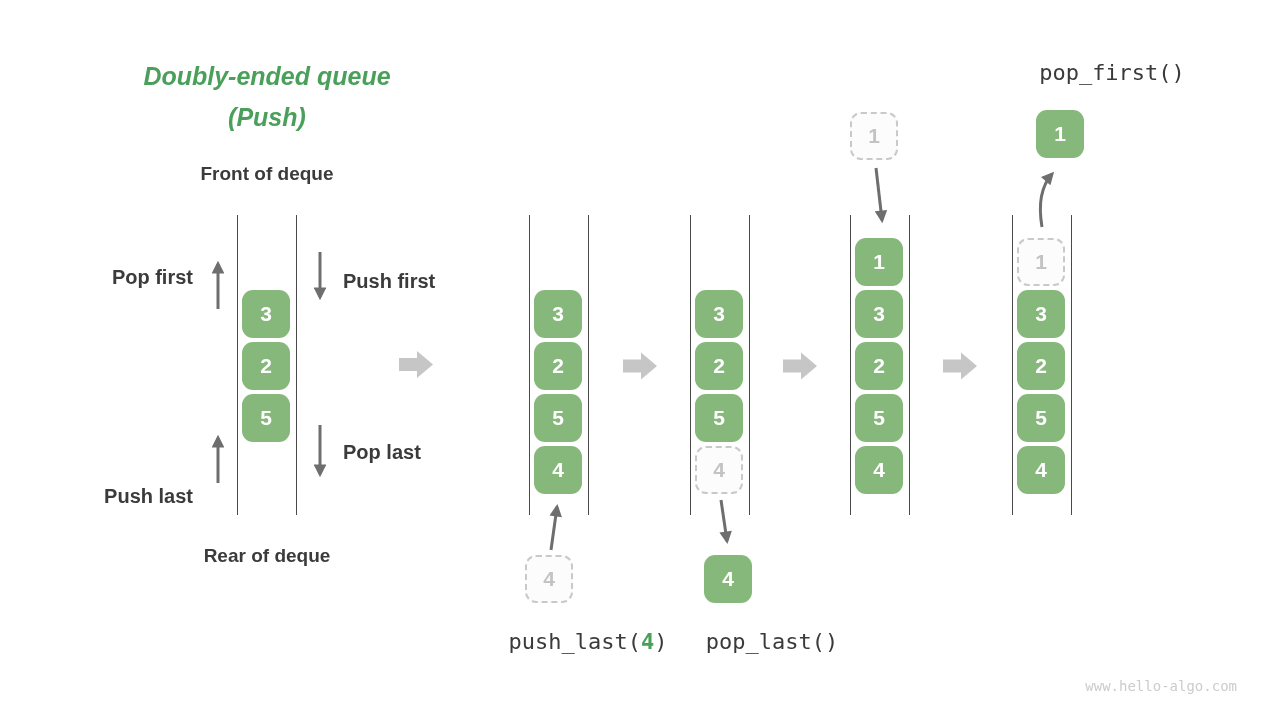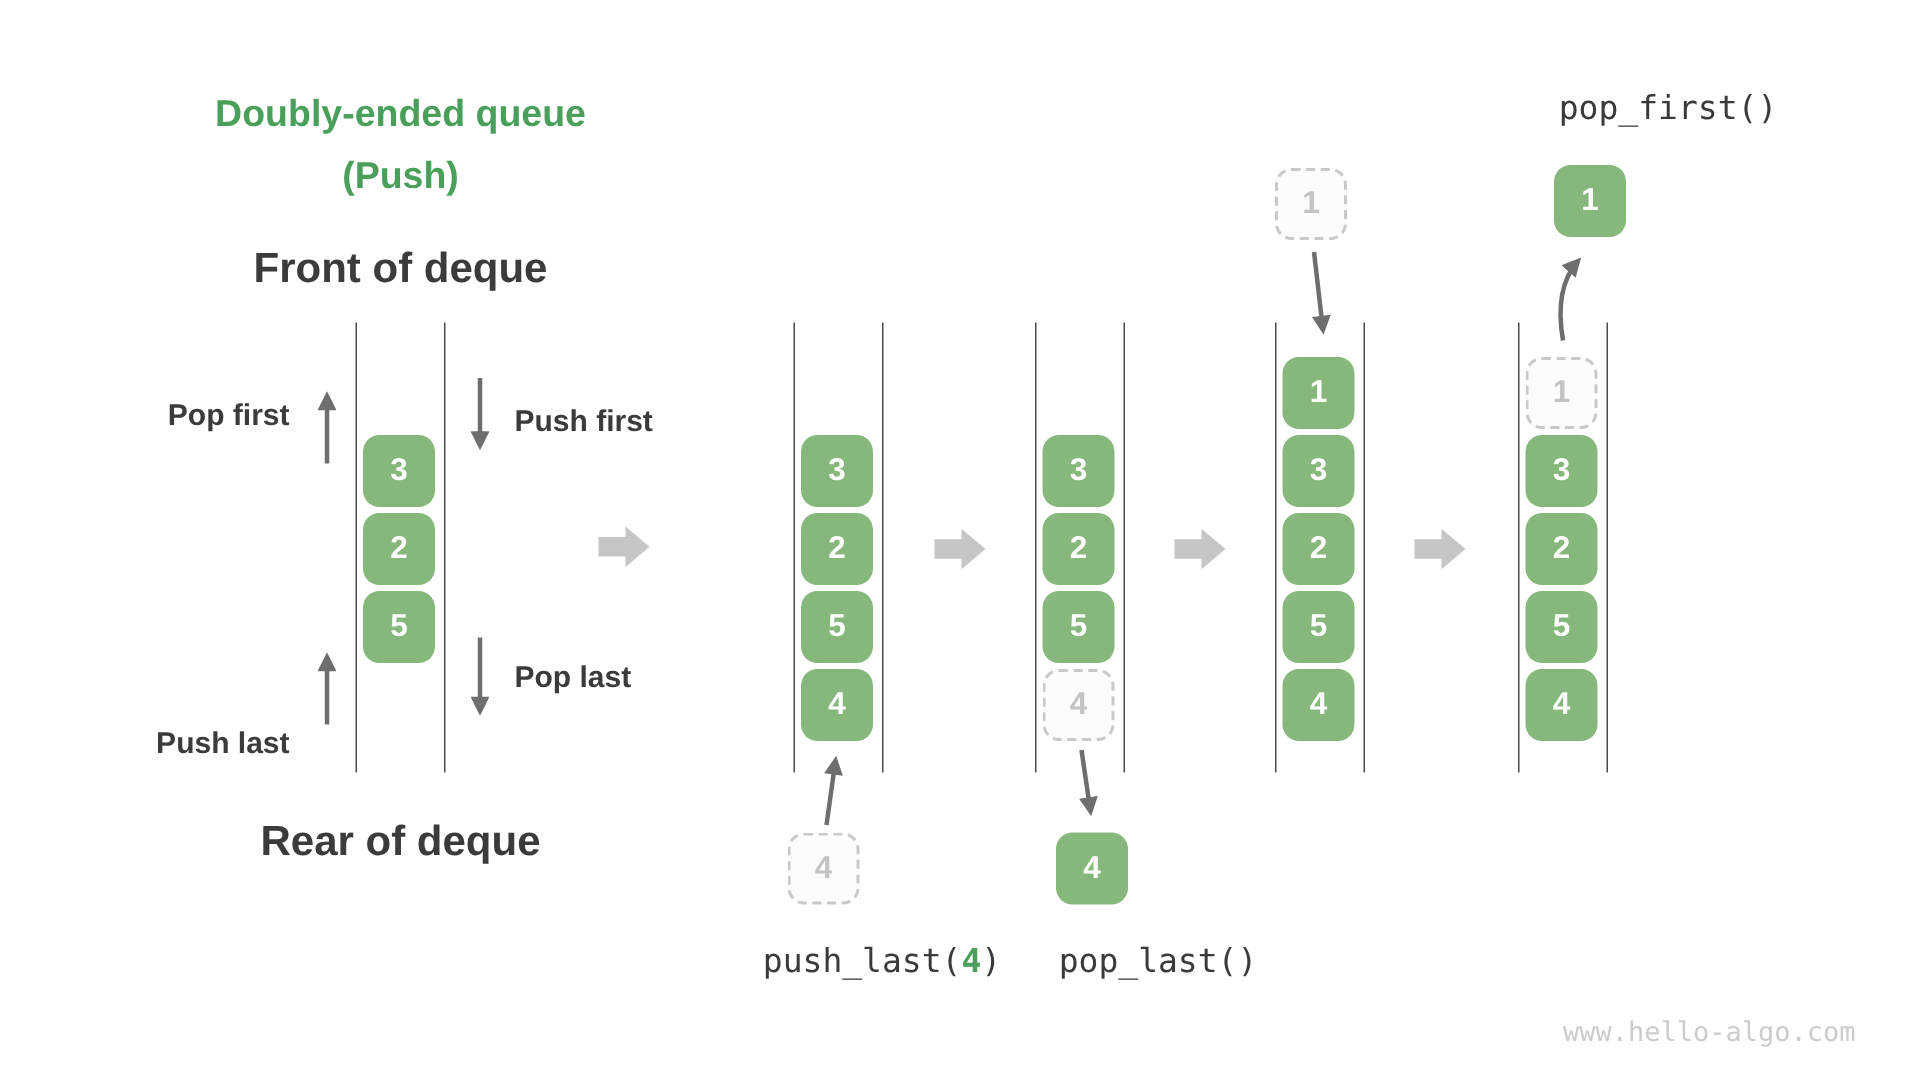--- a/index.html
+++ b/index.html
@@ -4,39 +4,39 @@
 <style>
   html,body{margin:0;padding:0;background:#ffffff;}
   #canvas{
     position:relative;width:1280px;height:720px;background:#ffffff;overflow:hidden;
     font-family:"Liberation Sans",sans-serif;
   }
   
   .title{
     position:absolute;left:267px;top:56px;transform:translateX(-50%);
     text-align:center;color:var(--accent-green);font-size:25px;font-weight:bold;
-    line-height:41px;white-space:nowrap;
+    line-height:41px;white-space:nowrap;font-style:italic;
   }
   .caption{
     position:absolute;transform:translateX(-50%);
-    color:var(--label-dark);font-size:28px;font-weight:bold;white-space:nowrap;
+    color:var(--label-dark);font-size:19px;font-weight:bold;white-space:nowrap;
   }
   .side-label{
     position:absolute;color:var(--label-dark);font-size:20px;font-weight:bold;white-space:nowrap;
   }
   .op{
     position:absolute;transform:translateX(-50%);
     font-family:"DejaVu Sans Mono","Liberation Mono",monospace;
     font-size:22px;color:#3A3A3A;white-space:nowrap;
   }
   .op .arg{color:var(--accent-green);font-weight:bold;}
   .watermark{
     position:absolute;right:43px;top:678px;
     font-family:"DejaVu Sans Mono","Liberation Mono",monospace;
-    font-size:18px;color:var(--watermark-gray);
+    font-size:14px;color:var(--watermark-gray);
   }
   
   .column{
     position:absolute;top:215px;width:60px;height:300px;box-sizing:border-box;
     border-left:1.5px solid var(--line-dark);border-right:1.5px solid var(--line-dark);
   }
   .col-1{left:237px}.col-2{left:529px}.col-3{left:690px}.col-4{left:850px}.col-5{left:1012px}
   .cell{
     position:absolute;left:4px;width:48px;height:48px;border-radius:11px;
     display:flex;align-items:center;justify-content:center;

